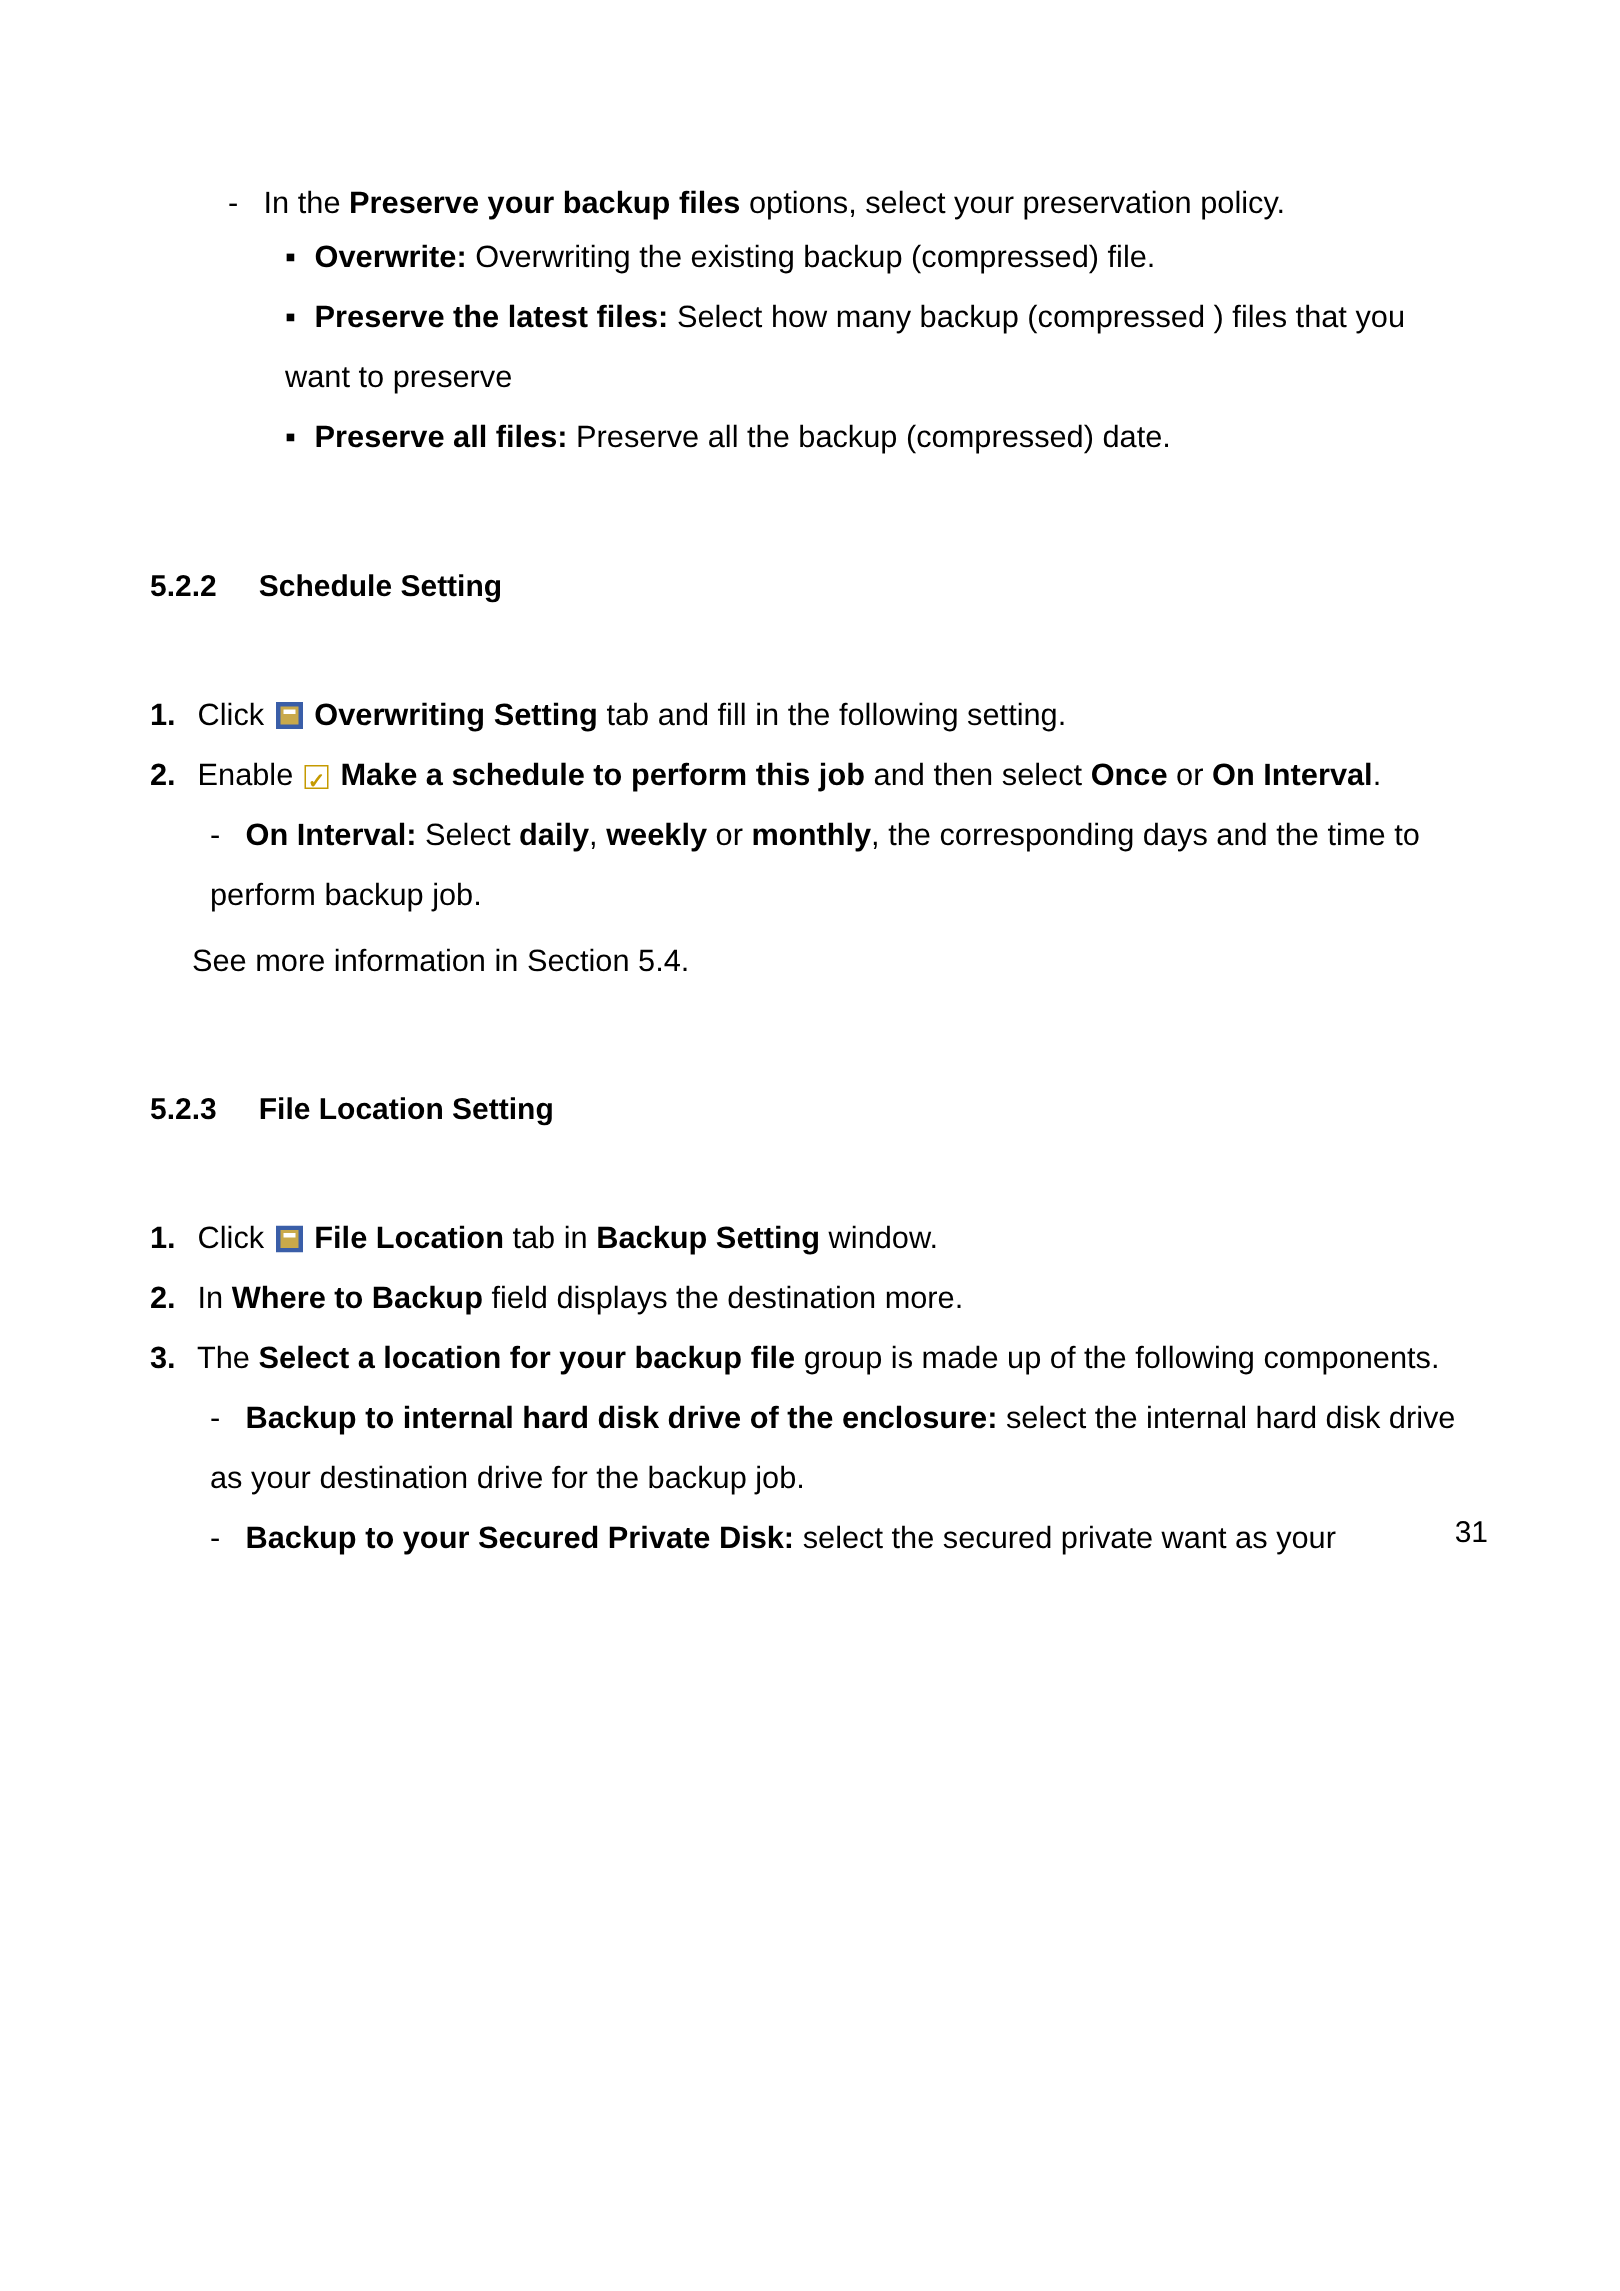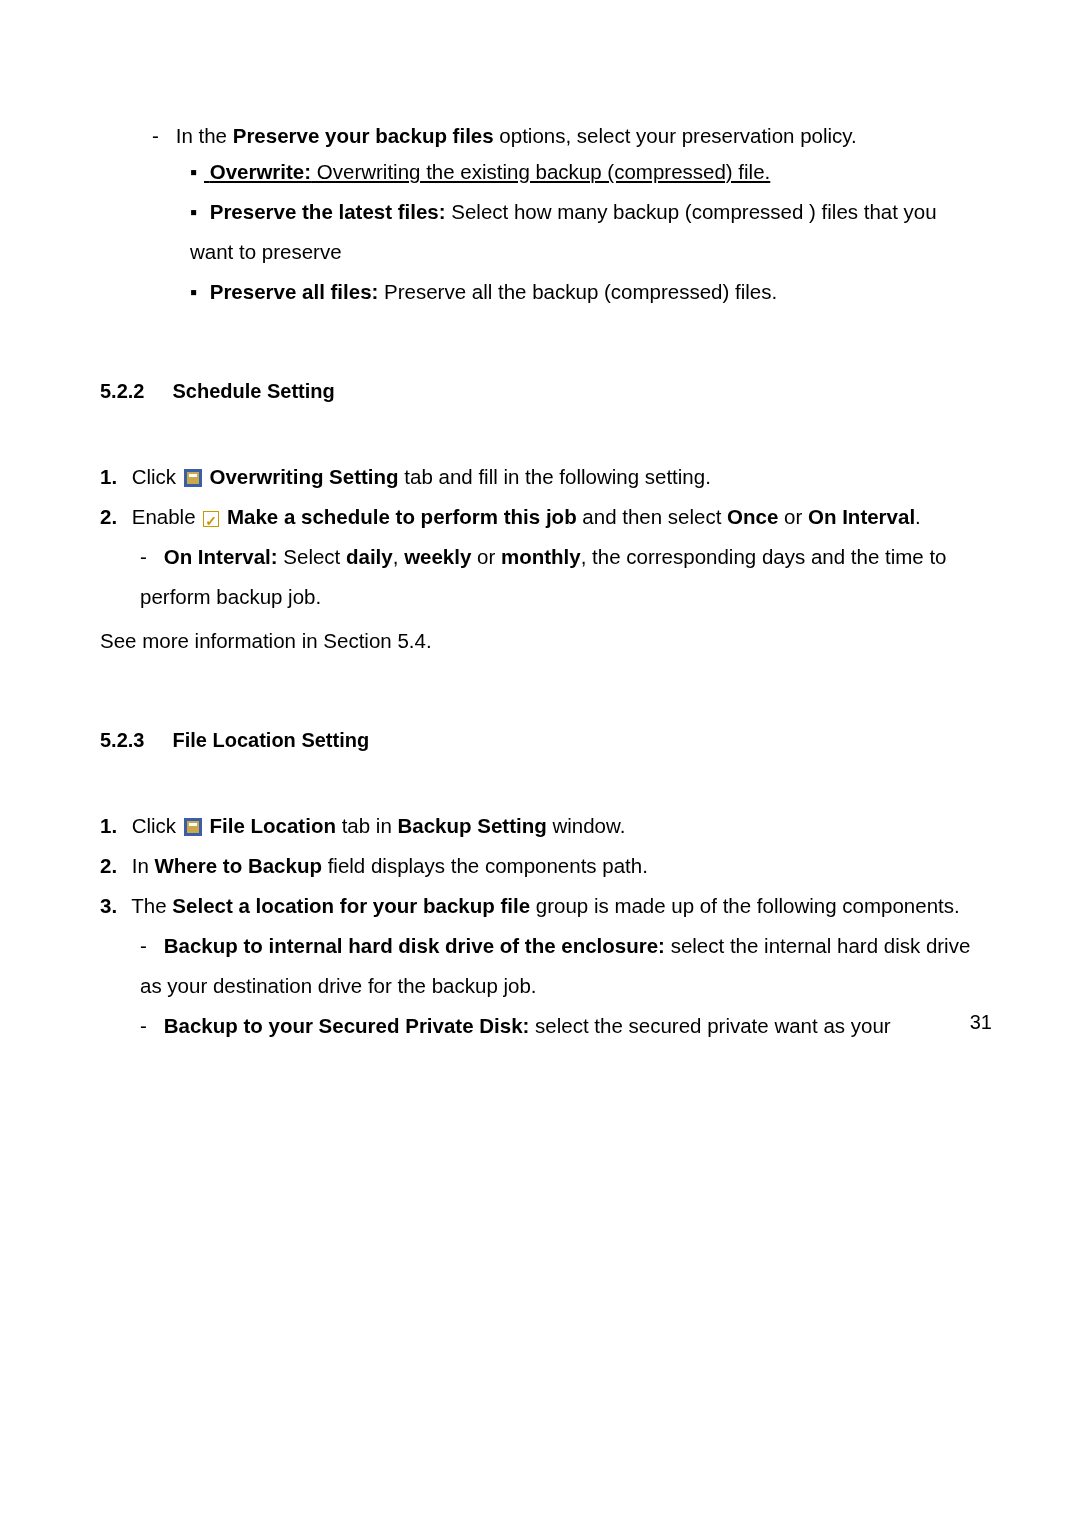--- a/index.html
+++ b/index.html
@@ -69,31 +69,31 @@
 </head>
 <body>
 
 <div class="page relpos">
 
   <div class="indent-1">
     <span class="bullet-line">
       <span class="dash">-</span>
       <span>In the </span><span class="bold">Preserve your backup files</span><span> options, select your preservation policy.</span>
     </span>
-    <div class="indent-2 tight" style="padding-left:38px;text-decoration:underline;">
+    <div class="indent-2 tight" style="padding-left:38px;">
       <span class="sq">▪</span>
       <span class="bold">Overwrite:</span><span> Overwriting the existing backup (compressed) file.</span>
     </div>
     <div class="indent-2" style="padding-left:38px;">
       <span class="sq">▪</span>
       <span class="bold">Preserve the latest files:</span><span> Select how many backup (compressed ) files that you want to preserve</span>
     </div>
     <div class="indent-2" style="padding-left:38px;">
       <span class="sq">▪</span>
-      <span class="bold">Preserve all files:</span><span> Preserve all the backup (compressed) files.</span>
+      <span class="bold">Preserve all files:</span><span> Preserve all the backup (compressed) date.</span>
     </div>
   </div>
 
   <h2 class="section">
     <span class="secnum">5.2.2</span><span>Schedule Setting</span>
   </h2>
 
   <div>
     <span class="ol-num">1.</span>
     <span>Click </span>
@@ -113,40 +113,40 @@
     <span class="icon-check"></span>
     <span class="bold"> Make a schedule to perform this job</span><span> and then select </span><span class="bold">Once</span><span> or </span><span class="bold">On Interval</span><span>.</span>
   </div>
 
 
   <div class="indent-1" style="padding-left:40px;">
     <span class="dash">-</span>
     <span class="bold">On Interval:</span><span> Select </span><span class="bold">daily</span><span>, </span><span class="bold">weekly</span><span> or </span><span class="bold">monthly</span><span>, the corresponding days and the time to perform backup job.</span>
   </div>
 
-  <div style="margin-top:4px;">See more information in Section 5.4.</div>
+  <div style="margin-top:4px;margin-left:28px;">See more information in Section 5.4.</div>
 
   <h2 class="section">
     <span class="secnum">5.2.3</span><span>File Location Setting</span>
   </h2>
 
   <div>
     <span class="ol-num">1.</span><span> Click </span>
     <span class="icon-tab">
       <svg viewBox="0 0 18 18" width="18" height="18">
         <rect x="0" y="0" width="18" height="18" fill="#3a5ea8"></rect>
         <rect x="3" y="3" width="12" height="12" fill="#c9a94a"></rect>
         <rect x="5" y="5" width="8" height="3" fill="#fff"></rect>
       </svg>
     </span>
     <span class="bold"> File Location</span><span> tab in </span><span class="bold">Backup Setting</span><span> window.</span>
   </div>
 
   <div>
-    <span class="ol-num">2.</span><span> In </span><span class="bold">Where to Backup</span><span> field displays the components path.</span>
+    <span class="ol-num">2.</span><span> In </span><span class="bold">Where to Backup</span><span> field displays the destination more.</span>
   </div>
 
   <div>
     <span class="ol-num">3.</span><span> The </span><span class="bold">Select a location for your backup file</span><span> group is made up of the following components.</span>
   </div>
 
   <div class="indent-1" style="padding-left:40px;">
     <span class="dash">-</span>
     <span class="bold">Backup to internal hard disk drive of the enclosure:</span><span> select the internal hard disk drive as your destination drive for the backup job.</span>
   </div>

